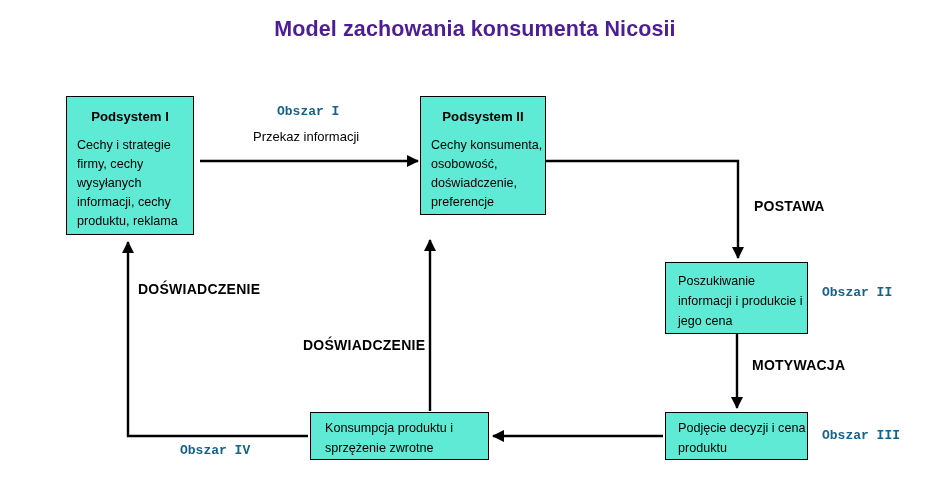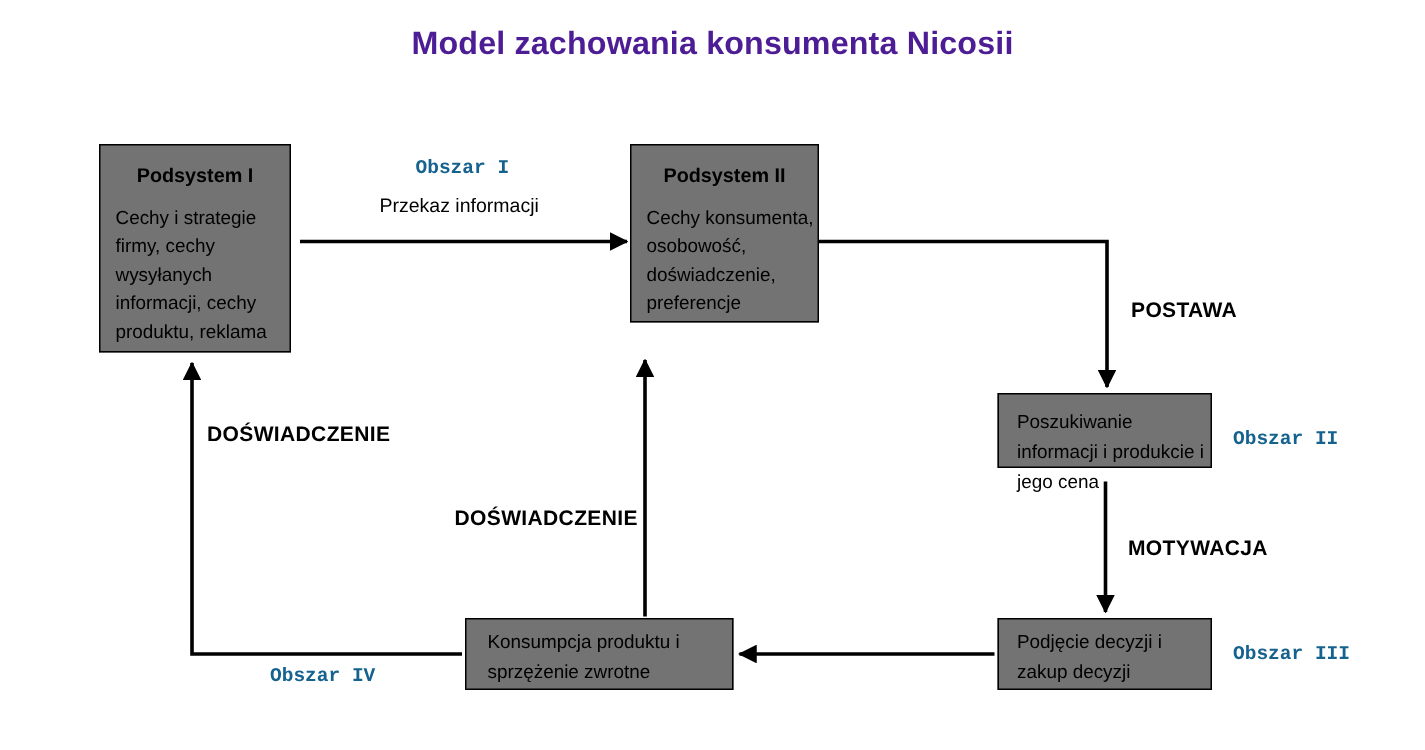--- a/index.html
+++ b/index.html
@@ -34,21 +34,21 @@
     text-align: center;
     font-size: 21.5px;
     font-weight: bold;
     color: #4c1d95;
     letter-spacing: 0.1px;
   }
 
   .box {
     position: absolute;
     border: 1.6px solid #000000;
-    background: #737373;
+    background: #5eead4;
     box-sizing: border-box;
   }
   .box-title {
     text-align: center;
     font-size: 13.2px;
     font-weight: bold;
     color: #000000;
     line-height: 1.2;
   }
   .box-body {
@@ -64,21 +64,21 @@
 
   
   #box-subsystem-1 { left: 66px;  top: 96px;  width: 128px; height: 139px; }
   #box-subsystem-2 { left: 420px; top: 96px;  width: 126px; height: 119px; }
   #box-subsystem-1 .box-title,
   #box-subsystem-2 .box-title { margin-top: 12px; }
   #box-subsystem-1 .box-body { margin: 11px 0 0 10px; }
   #box-subsystem-2 .box-body { margin: 11px 0 0 10px; }
 
   
-  #box-search   { left: 665px; top: 262px; width: 143px; height: 50px; }
+  #box-search   { left: 665px; top: 262px; width: 143px; height: 72px; }
   #box-decision { left: 665px; top: 412px; width: 143px; height: 48px; }
   #box-consumption { left: 310px; top: 412px; width: 179px; height: 48px; }
   #box-search .box-body-center { margin: 9px 0 0 12px; }
   #box-decision .box-body-center { margin: 6px 0 0 12px; }
   #box-consumption .box-body-center { margin: 6px 0 0 14px; }
 
   .lbl {
     position: absolute;
     white-space: nowrap;
   }
@@ -144,21 +144,21 @@
   <div class="box" id="box-subsystem-2">
     <div class="box-title">Podsystem II</div>
     <div class="box-body">Cechy konsumenta, osobowość, doświadczenie, preferencje</div>
   </div>
 
   <div class="box" id="box-search">
     <div class="box-body-center">Poszukiwanie informacji i produkcie i jego cena</div>
   </div>
 
   <div class="box" id="box-decision">
-    <div class="box-body-center">Podjęcie decyzji i zakup decyzji</div>
+    <div class="box-body-center">Podjęcie decyzji i cena produktu</div>
   </div>
 
   <div class="box" id="box-consumption">
     <div class="box-body-center">Konsumpcja produktu i sprzężenie zwrotne</div>
   </div>
 
   <div class="lbl lbl-area" id="label-obszar-1">Obszar I</div>
   <div class="lbl lbl-plain" id="label-przekaz">Przekaz informacji</div>
   <div class="lbl lbl-area" id="label-obszar-2">Obszar II</div>
   <div class="lbl lbl-area" id="label-obszar-3">Obszar III</div>

